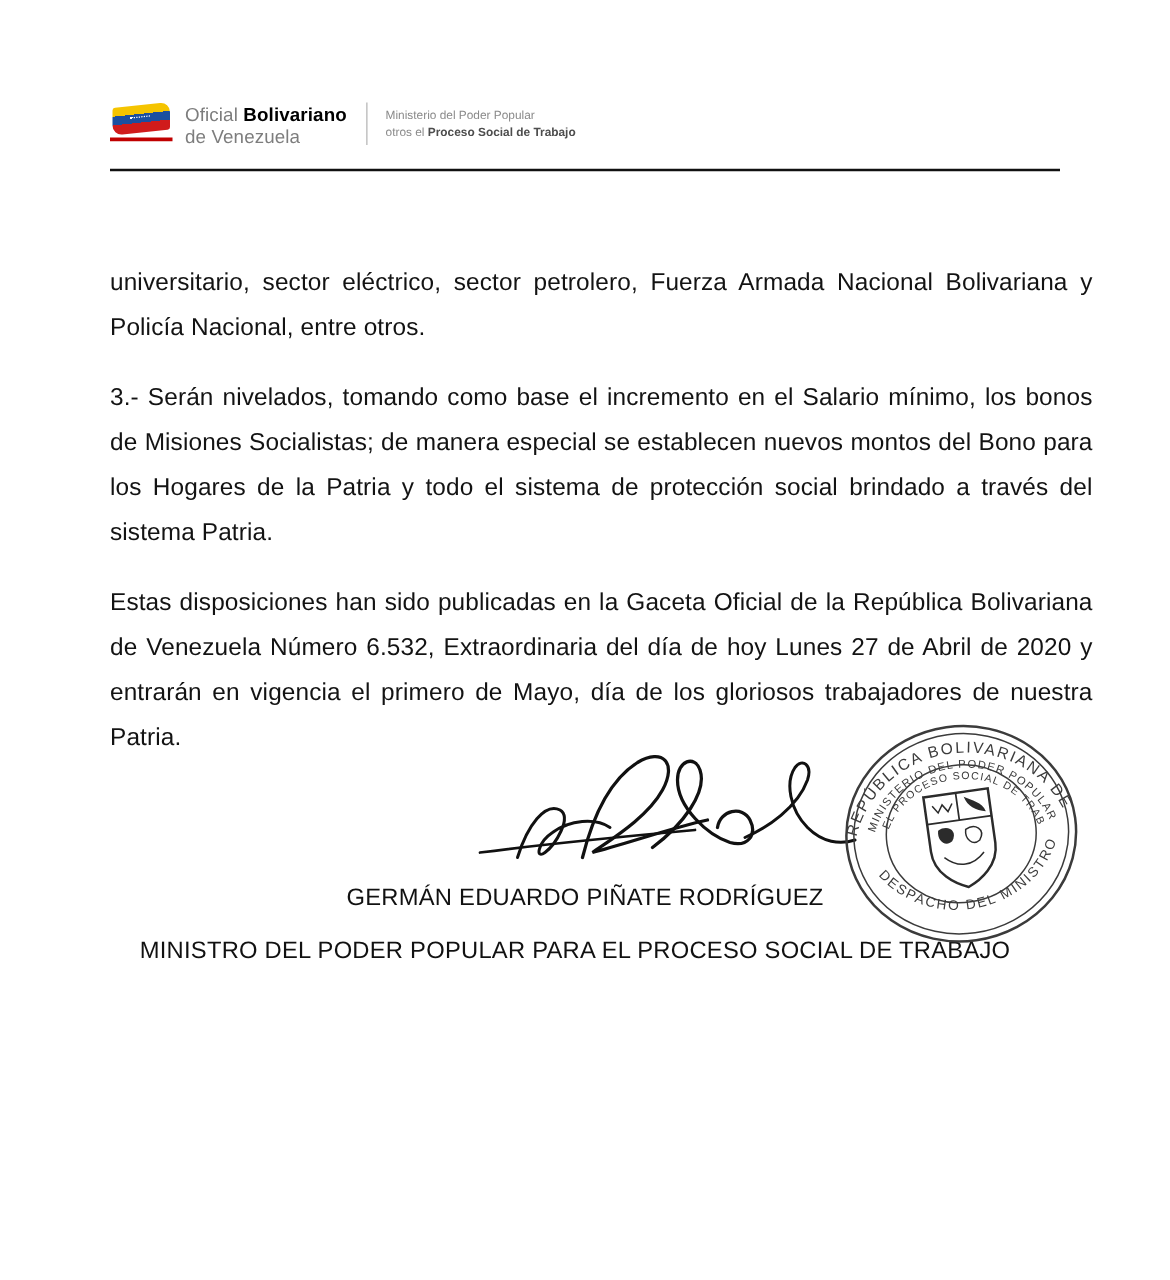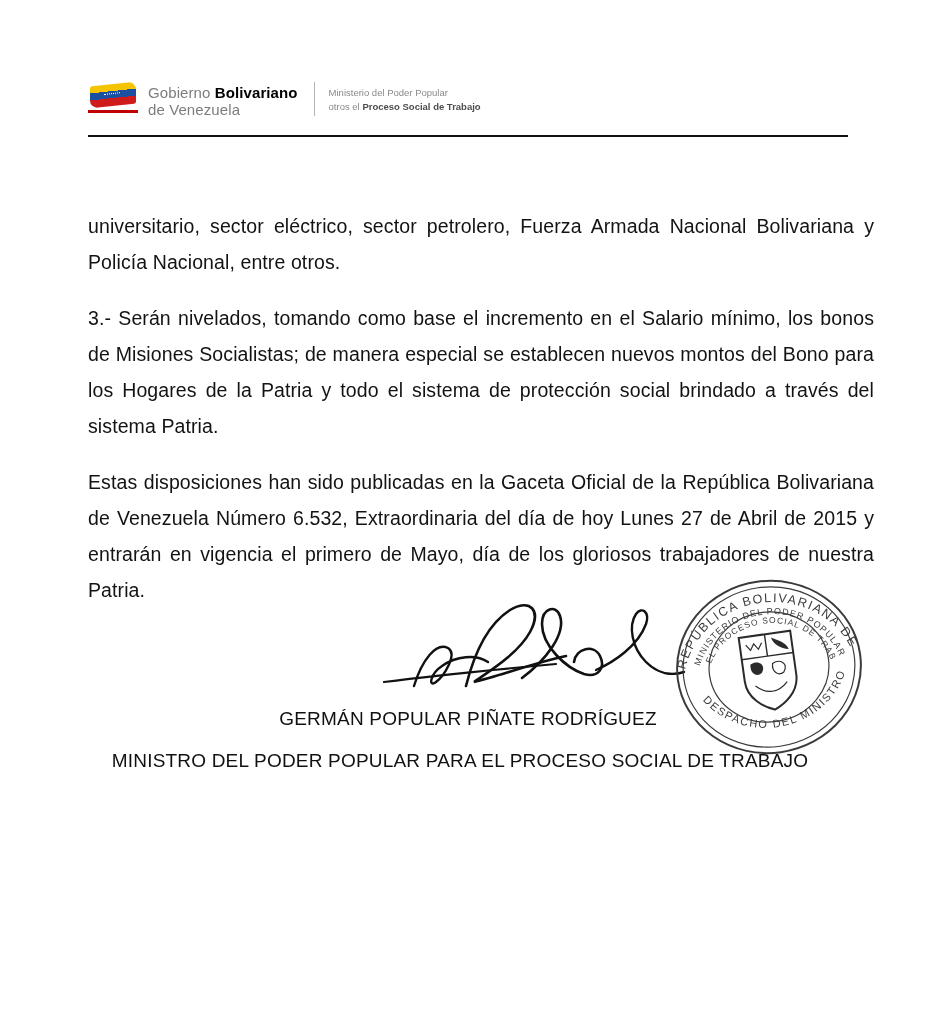--- a/index.html
+++ b/index.html
@@ -172,52 +172,52 @@
 
 <div class="page">
 
   <div class="letterhead">
     <div class="flag-logo">
       <div class="flag-wave"></div>
       <div class="flag-underline"></div>
     </div>
     <div class="gov-name">
       <div>
-        <span>Gobierno </span><b>Bolivariano</b>
+        <span>Oficial </span><b>Bolivariano</b>
       </div>
       <div>de Venezuela</div>
     </div>
     <div class="gov-sep"></div>
     <div class="ministry">
       <div>Ministerio del Poder Popular</div>
       <div>
         <span>otros el </span><b>Proceso Social de Trabajo</b>
       </div>
     </div>
   </div>
 
   <div class="rule"></div>
 
   <div class="body-text">
     <p class="para">universitario, sector eléctrico, sector petrolero, Fuerza Armada Nacional Bolivariana y Policía Nacional, entre otros.</p>
     <p class="para">3.- Serán nivelados, tomando como base el incremento en el Salario mínimo, los bonos de Misiones Socialistas; de manera especial se establecen nuevos montos del Bono para los Hogares de la Patria y todo el sistema de protección social brindado a través del sistema Patria.</p>
-    <p class="para">Estas disposiciones han sido publicadas en la Gaceta Oficial de la República Bolivariana de Venezuela Número 6.532, Extraordinaria del día de hoy Lunes 27 de Abril de 2015 y entrarán en vigencia el primero de Mayo, día de los gloriosos trabajadores de nuestra Patria.</p>
+    <p class="para">Estas disposiciones han sido publicadas en la Gaceta Oficial de la República Bolivariana de Venezuela Número 6.532, Extraordinaria del día de hoy Lunes 27 de Abril de 2020 y entrarán en vigencia el primero de Mayo, día de los gloriosos trabajadores de nuestra Patria.</p>
   </div>
 
   <div class="signature-area">
     <div class="signature-mark">
       <svg width="330" height="120" viewBox="0 0 330 120" fill="none">
         <path d="M14 92 C 60 86, 120 80, 186 74" stroke="#111" stroke-width="2.2" stroke-linecap="round"></path>
         <path d="M44 96 C 52 70, 66 52, 78 58 C 88 64, 74 86, 66 92 C 58 98, 60 84, 72 76 C 86 66, 106 64, 118 72" stroke="#111" stroke-width="2.4" fill="none" stroke-linecap="round"></path>
         <path d="M96 96 C 104 64, 118 34, 140 20 C 160 8, 172 20, 160 42 C 148 64, 118 82, 104 92 C 128 86, 168 72, 196 66" stroke="#111" stroke-width="2.6" fill="none" stroke-linecap="round"></path>
         <path d="M152 88 C 176 70, 196 44, 190 26 C 186 14, 172 18, 172 34 C 172 56, 196 78, 214 84 C 228 88, 236 78, 230 66 C 224 54, 206 58, 204 72" stroke="#111" stroke-width="2.6" fill="none" stroke-linecap="round"></path>
         <path d="M226 80 C 244 72, 268 56, 276 34 C 280 22, 272 16, 266 24 C 258 36, 262 58, 276 72 C 288 84, 302 86, 314 82" stroke="#111" stroke-width="2.4" fill="none" stroke-linecap="round"></path>
       </svg>
     </div>
-    <div class="sig-name">GERMÁN POPULAR PIÑATE RODRÍGUEZ</div>
+    <div class="sig-name">GERMÁN EDUARDO PIÑATE RODRÍGUEZ</div>
     <div class="sig-title">MINISTRO DEL PODER POPULAR PARA EL PROCESO SOCIAL DE TRABAJO</div>
   </div>
 
   <div class="seal">
     <svg width="210" height="190" viewBox="0 0 210 190">
       <defs>
         <path id="arcTop" d="M 18,100 A 88,82 0 0 1 192,100" fill="none"></path>
         <path id="arcTop2" d="M 32,100 A 74,69 0 0 1 178,100" fill="none"></path>
         <path id="arcTop3" d="M 42,100 A 64,59 0 0 1 168,100" fill="none"></path>
         <path id="arcBot" d="M 26,100 A 82,76 0 0 0 184,100" fill="none"></path>

